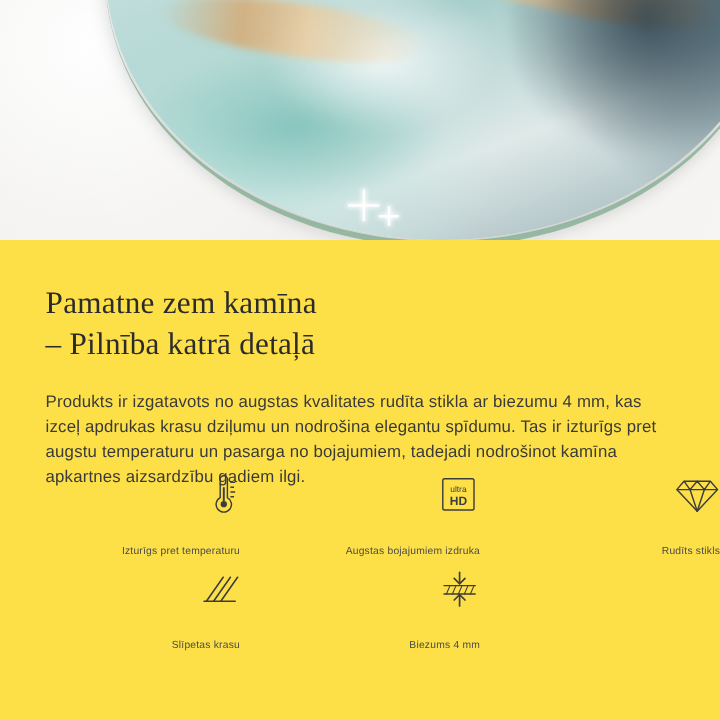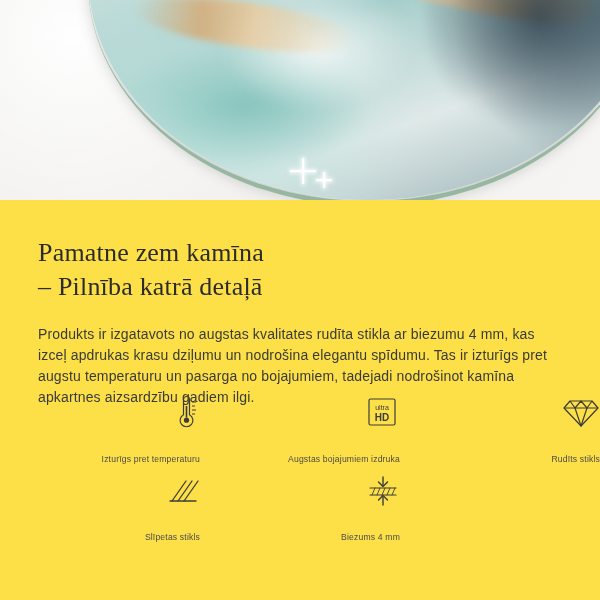--- a/index.html
+++ b/index.html
@@ -284,21 +284,21 @@
 
     <div class="feature">
       <div class="feature-icon">
         <svg width="34" height="32" viewBox="0 0 34 32" fill="none" stroke="#3c3c3c" stroke-width="1.3" stroke-linecap="round">
           <path d="M6 26 L20 6"></path>
           <path d="M12 26 L26 6"></path>
           <path d="M18 26 L32 6"></path>
           <path d="M4 26 h26"></path>
         </svg>
       </div>
-      <div class="feature-label">Slīpetas stikls</div>
+      <div class="feature-label">Slīpetas krasu</div>
     </div>
 
     <div class="feature">
       <div class="feature-icon">
         <svg width="34" height="34" viewBox="0 0 34 34" fill="none" stroke="#3c3c3c" stroke-width="1.2" stroke-linecap="round">
           <path d="M17 3 v8" stroke-width="1.4"></path>
           <path d="M12.5 8 L17 12.5 L21.5 8" stroke-width="1.4"></path>
           <path d="M4 14 h26"></path>
           <path d="M4 21 h26"></path>
           <path d="M6 21 l3-7M11 21 l3-7M16 21 l3-7M21 21 l3-7M26 21 l3-7" stroke-width="0.9"></path>

